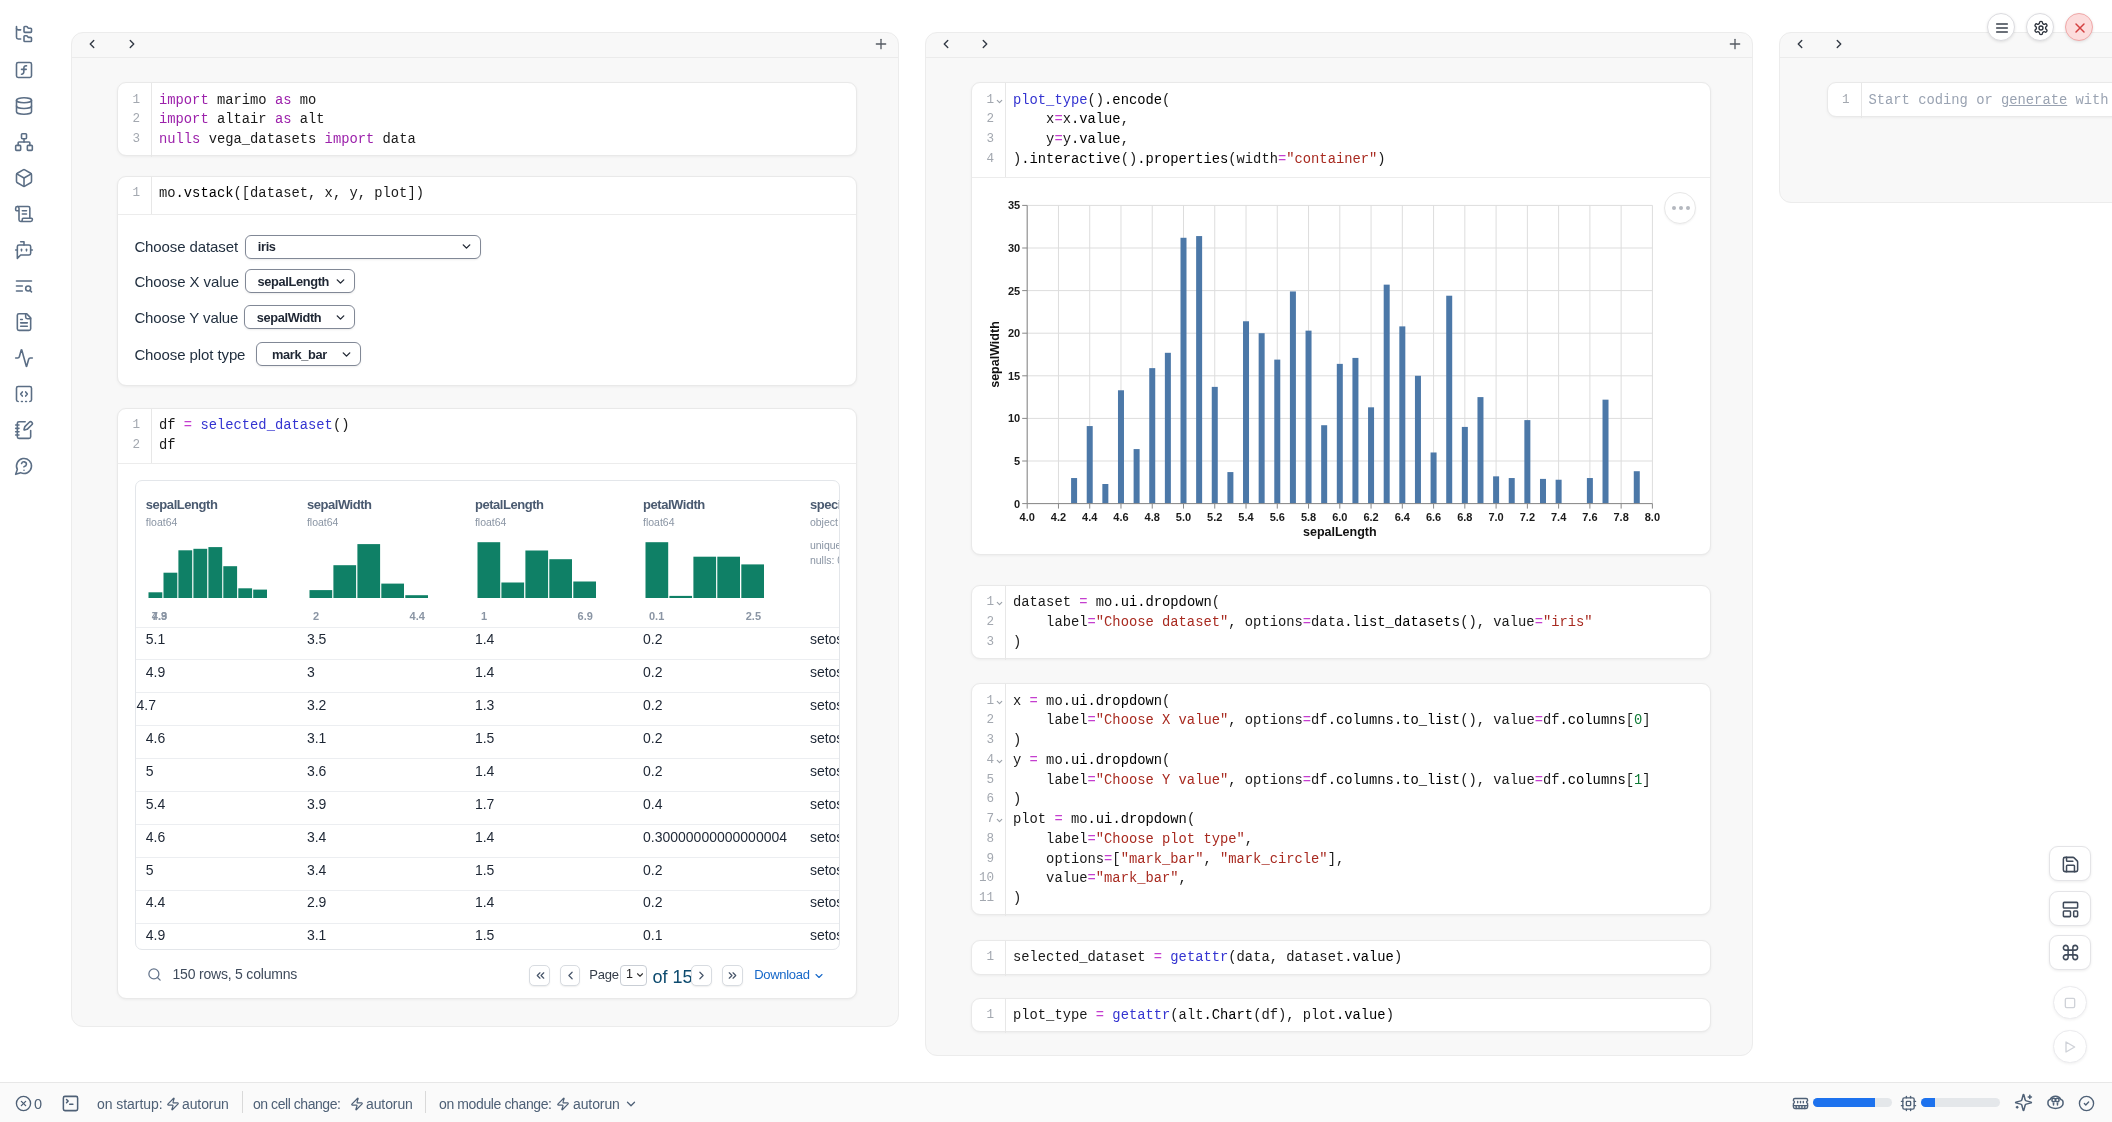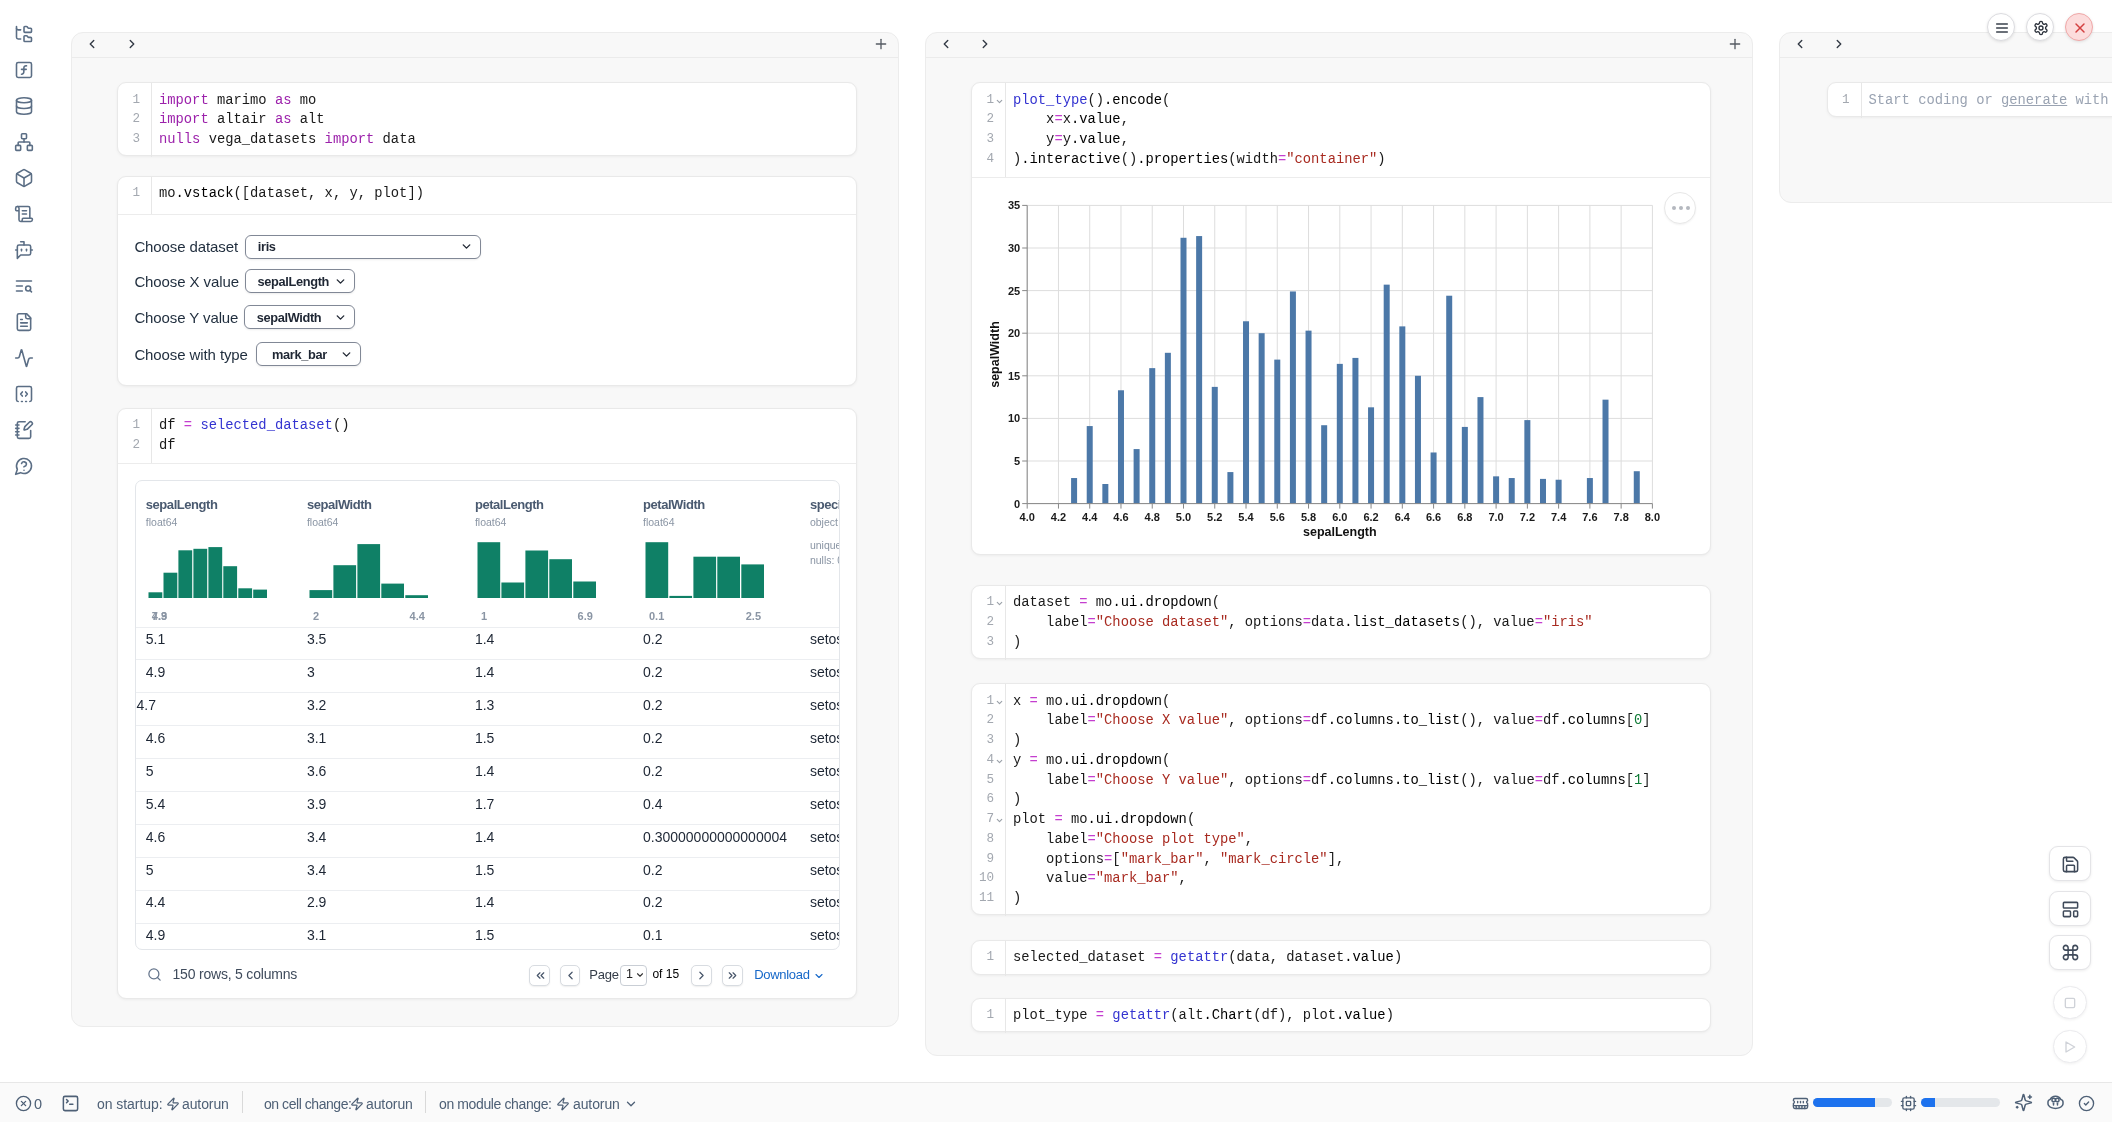--- a/index.html
+++ b/index.html
@@ -182,21 +182,21 @@
         </svg>
       </div>
       <div class="lbl" style="left:16.4px;top:132.1px">Choose Y value</div>
       <div class="sel" style="left:125.7px;top:128.6px;width:111px;height:24px"></div>
       <div class="selt" style="left:138.7px;top:133.1px">sepalWidth</div>
       <div class="abs" style="left:215.7px;top:134.1px">
         <svg width="13" height="13" viewBox="0 0 24 24" fill="none" stroke="#232a36" stroke-width="2.6" stroke-linecap="round" stroke-linejoin="round">
           <path d="m6 9 6 6 6-6"></path>
         </svg>
       </div>
-      <div class="lbl" style="left:16.4px;top:169.1px">Choose with type</div>
+      <div class="lbl" style="left:16.4px;top:169.1px">Choose plot type</div>
       <div class="sel" style="left:138.0px;top:165.6px;width:105px;height:24px"></div>
       <div class="selt" style="left:154.0px;top:170.1px">mark_bar</div>
       <div class="abs" style="left:222.0px;top:171.1px">
         <svg width="13" height="13" viewBox="0 0 24 24" fill="none" stroke="#232a36" stroke-width="2.6" stroke-linecap="round" stroke-linejoin="round">
           <path d="m6 9 6 6 6-6"></path>
         </svg>
       </div>
     </div>
 <div class="cell" style="left:45.0px;top:374.5px;width:740.0px;height:591.3px">
       <div class="gut" style="height:54.4px"></div>
@@ -351,21 +351,21 @@
         </div>
       </div>
       <div class="abs" style="left:471.3px;top:558.0px;font-size:13px;letter-spacing:-0.2px;color:#343c48">Page</div>
       <div class="abs" style="left:502.3px;top:556.0px;width:27px;height:21px;border:1px solid #c9ced5;border-radius:4px;background:#fff"></div>
       <div class="abs" style="left:508px;top:558.6px;font-size:12.5px;color:#222">1</div>
       <div class="abs" style="left:516.5px;top:561.0px">
         <svg width="10" height="10" viewBox="0 0 24 24" fill="none" stroke="#333" stroke-width="2.6" stroke-linecap="round" stroke-linejoin="round">
           <path d="m6 9 6 6 6-6"></path>
         </svg>
       </div>
-      <div class="abs" style="left:534.4px;top:558.0px;font-size:12px;color:#000000">of 15</div>
+      <div class="abs" style="left:534.4px;top:558.0px;font-size:18px;color:#0c4a6e">of 15</div>
       <div class="abs" style="left:573.1px;top:556.5px;width:20.5px;height:20.5px;border:1px solid #d8dce1;border-radius:5px;background:#fff;box-shadow:0 1px 1.5px rgba(0,0,0,.07)">
         <div class="abs" style="left:3.2px;top:3.2px">
           <svg width="13" height="13" viewBox="0 0 24 24" fill="none" stroke="#475569" stroke-width="2.2" stroke-linecap="round" stroke-linejoin="round">
             <path d="m9 18 6-6-6-6"></path>
           </svg>
         </div>
       </div>
       <div class="abs" style="left:604.1px;top:556.5px;width:20.5px;height:20.5px;border:1px solid #d8dce1;border-radius:5px;background:#fff;box-shadow:0 1px 1.5px rgba(0,0,0,.07)">
         <div class="abs" style="left:3.2px;top:3.2px">
           <svg width="13" height="13" viewBox="0 0 24 24" fill="none" stroke="#475569" stroke-width="2.2" stroke-linecap="round" stroke-linejoin="round">
@@ -729,21 +729,21 @@
     </svg>
   </div>
 <div class="abs" style="left:97.0px;top:1095.5px;font-size:14px;letter-spacing:-0.05px;color:#4e6076">on startup:</div>
 <div class="abs" style="left:165.5px;top:1096.5px">
     <svg width="14" height="14" viewBox="0 0 24 24" fill="none" stroke="#4e6076" stroke-width="2" stroke-linecap="round" stroke-linejoin="round">
       <path d="M4 14a1 1 0 0 1-.78-1.63l9.9-10.2a.5.5 0 0 1 .86.46l-1.92 6.02A1 1 0 0 0 13 10h7a1 1 0 0 1 .78 1.63l-9.9 10.2a.5.5 0 0 1-.86-.46l1.92-6.02A1 1 0 0 0 11 14z"></path>
     </svg>
   </div>
 <div class="abs" style="left:182.0px;top:1095.5px;font-size:14px;letter-spacing:-0.1px;color:#4e6076">autorun</div>
 <div class="abs" style="left:242px;top:1091px;width:1px;height:22px;background:#d9d9d9"></div>
-<div class="abs" style="left:264px;top:1095.5px;font-size:14px;letter-spacing:-0.45px;color:#4e6076">on cell change:</div>
+<div class="abs" style="left:253px;top:1095.5px;font-size:14px;letter-spacing:-0.45px;color:#4e6076">on cell change:</div>
 <div class="abs" style="left:350.0px;top:1096.5px">
     <svg width="14" height="14" viewBox="0 0 24 24" fill="none" stroke="#4e6076" stroke-width="2" stroke-linecap="round" stroke-linejoin="round">
       <path d="M4 14a1 1 0 0 1-.78-1.63l9.9-10.2a.5.5 0 0 1 .86.46l-1.92 6.02A1 1 0 0 0 13 10h7a1 1 0 0 1 .78 1.63l-9.9 10.2a.5.5 0 0 1-.86-.46l1.92-6.02A1 1 0 0 0 11 14z"></path>
     </svg>
   </div>
 <div class="abs" style="left:366.0px;top:1095.5px;font-size:14px;letter-spacing:-0.1px;color:#4e6076">autorun</div>
 <div class="abs" style="left:424.5px;top:1091px;width:1px;height:22px;background:#d9d9d9"></div>
 <div class="abs" style="left:439.0px;top:1095.5px;font-size:14px;letter-spacing:-0.38px;color:#4e6076">on module change:</div>
 <div class="abs" style="left:555.5px;top:1096.5px">
     <svg width="14" height="14" viewBox="0 0 24 24" fill="none" stroke="#4e6076" stroke-width="2" stroke-linecap="round" stroke-linejoin="round">

